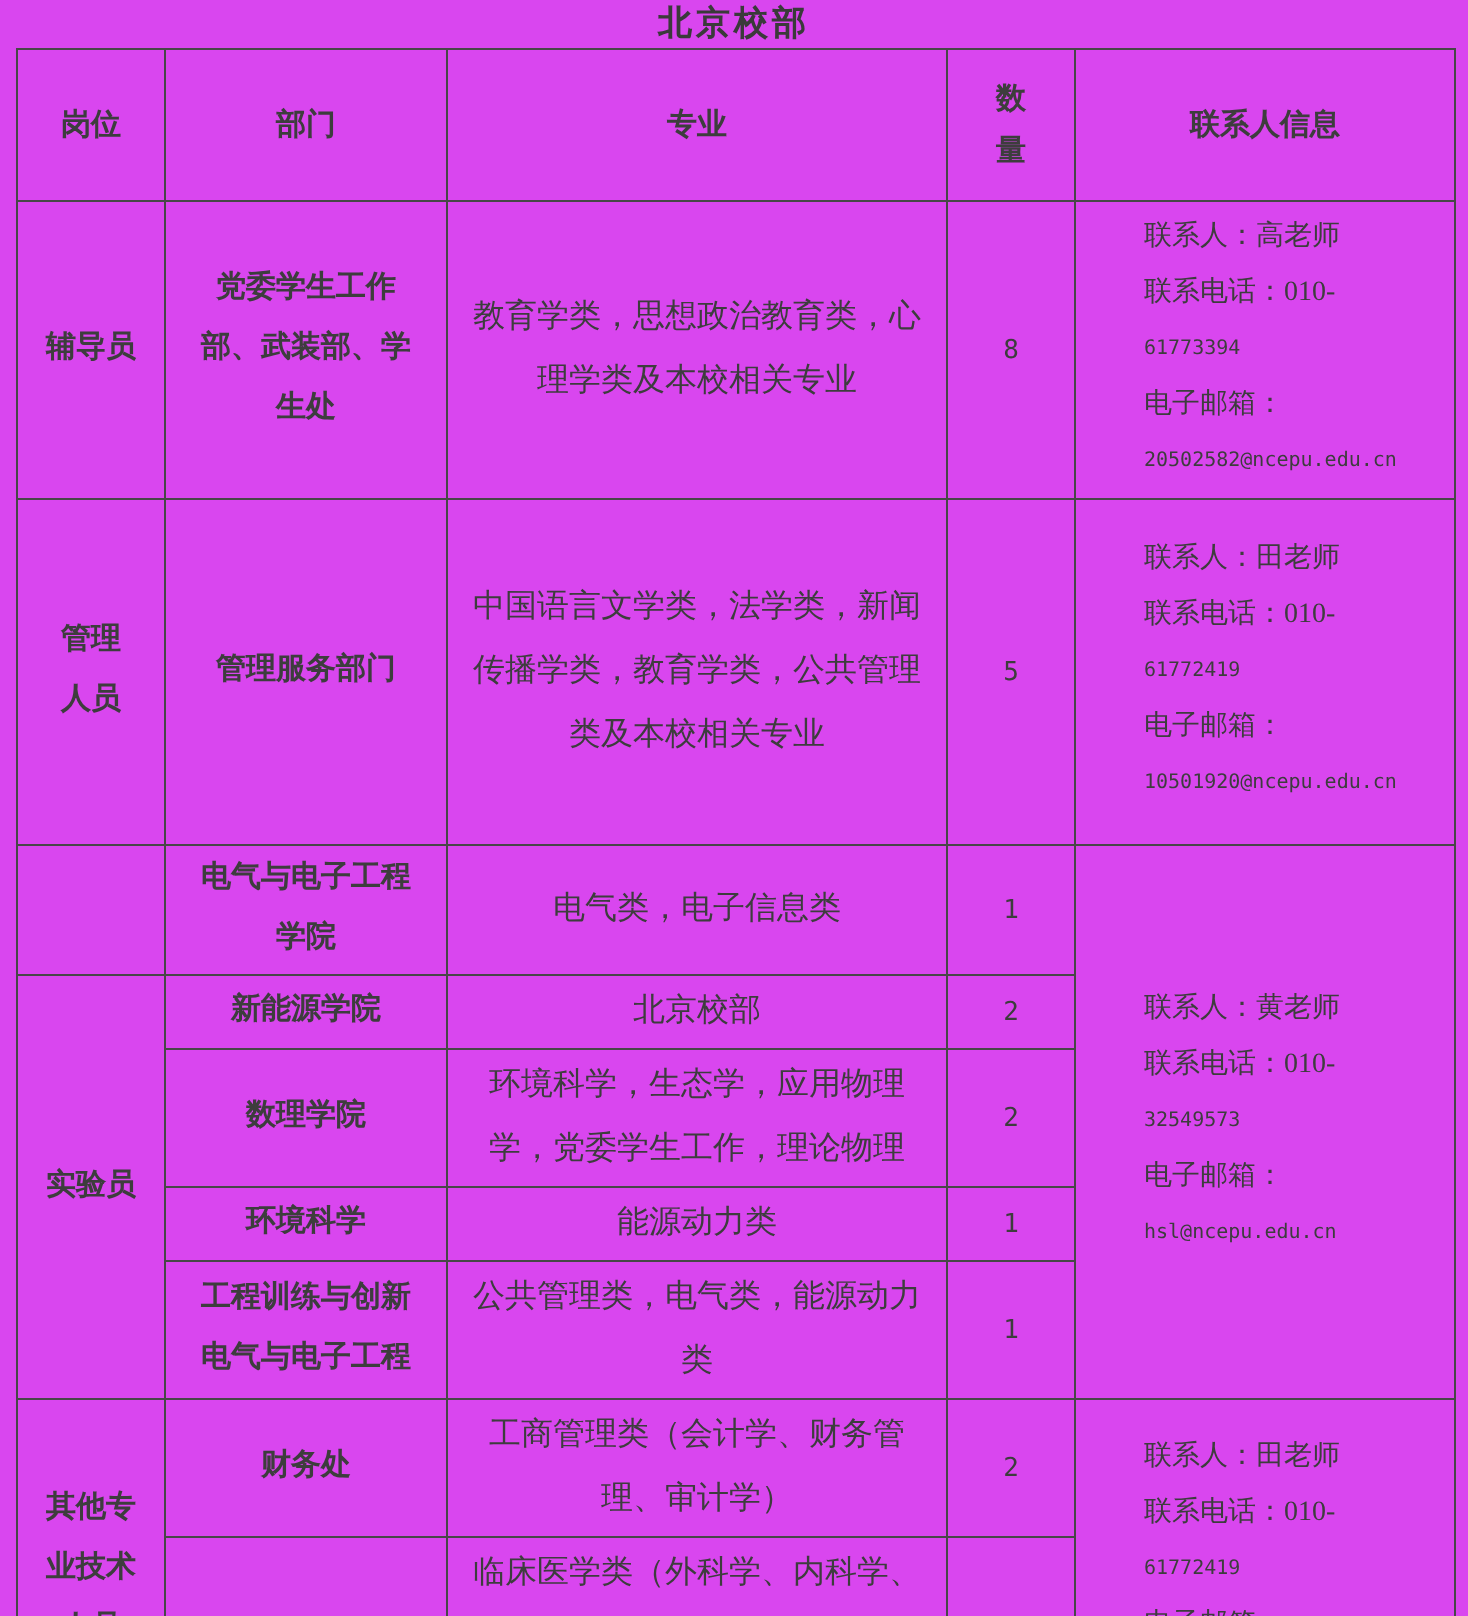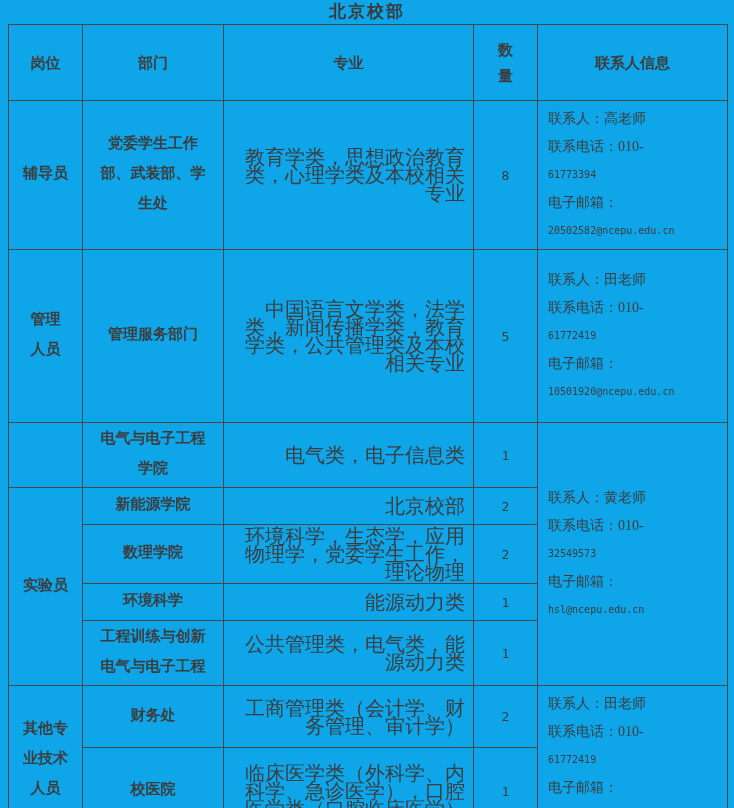--- a/index.html
+++ b/index.html
@@ -5,21 +5,21 @@
   html, body {
     margin: 0;
     padding: 0;
     background: #ffffff;
     font-family: "Liberation Serif", "DejaVu Serif", serif;
     color: #3d3d3d;
   }
   .page {
     width: 734px;
     height: 808px;
-    background: #0ea5e9;
+    background: #d946ef;
     overflow: hidden;
   }
   .doc-title {
     text-align: center;
     font-size: 17px;
     font-weight: bold;
     letter-spacing: 2px;
     padding-top: 2px;
     height: 22px;
     line-height: 20px;
@@ -46,39 +46,39 @@
   td.pos, td.dept {
     font-size: 15px;
     font-weight: bold;
     text-align: center;
     line-height: 30px;
     white-space: pre-line;
     padding: 2px 4px;
     font-family: Liberation Mono, monospace;
   }
   td.major {
-    font-size: 20px;
-    text-align: right;
-    line-height: 18px;
+    font-size: 16px;
+    text-align: center;
+    line-height: 32px;
     padding: 2px 8px;
   }
   td.qty {
     text-align: center;
     font-family: "DejaVu Sans Mono", "Liberation Mono", monospace;
     font-size: 13px;
     padding: 2px;
   }
   td.contact {
     text-align: left;
     font-size: 14px;
     line-height: 28px;
     padding: 4px 8px 4px 10px;
     vertical-align: middle;
   }
-  .contact-line { white-space: nowrap; }
+  .contact-line { white-space: nowrap; margin-left: 24px; }
   .mono {
     font-family: "DejaVu Sans Mono", "Liberation Mono", monospace;
     font-size: 10px;
   }
 </style>
 </head>
 <body>
 
 <div class="page">
 

